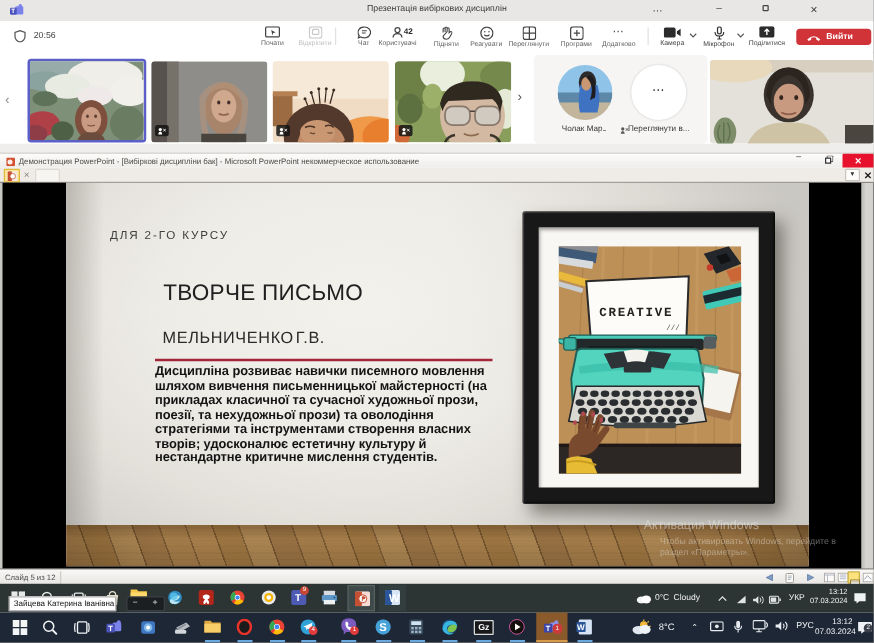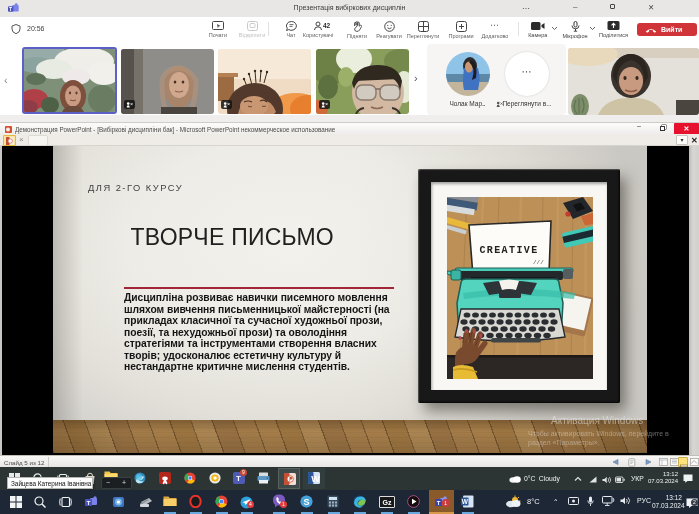--- a/index.html
+++ b/index.html
@@ -320,21 +320,22 @@
     <div class="abs" style="left:0;top:0;width:30px;height:276px;background:linear-gradient(90deg,rgba(95,90,83,0.3),rgba(95,90,83,0));"></div>
 
     <div class="abs" id="wood" style="left:0;top:274px;width:594px;height:33px;background:
       repeating-linear-gradient(0deg, rgba(90,60,25,0.07) 0 1px, rgba(90,60,25,0) 1px 5px),
       repeating-linear-gradient(70deg, rgba(58,36,14,0.42) 0 1.2px, rgba(58,36,14,0) 1.2px 20px),
       repeating-linear-gradient(70deg, #ab8049 0 20px, #a1773f 20px 40px, #b18952 40px 60px, #9c7342 60px 80px, #a87e48 80px 100px),
       #a47a45;"></div>
     <div class="abs" style="left:0;top:274px;width:594px;height:33px;background:linear-gradient(rgba(50,30,10,0.28),rgba(50,30,10,0.02) 35%,rgba(40,24,8,0.16) 100%),linear-gradient(90deg,rgba(40,24,8,0.2),rgba(40,24,8,0) 12%,rgba(40,24,8,0) 82%,rgba(40,24,8,0.22)),linear-gradient(rgba(120,110,100,0.08),rgba(120,110,100,0.08));"></div>
 
     <div class="abs" style="left:35px;top:37px;font-size:9.3px;letter-spacing:1.5px;color:#404040;">ДЛЯ 2-ГО КУРСУ</div>
-    <div class="abs" style="left:77.5px;top:77.5px;font-size:23px;letter-spacing:0.25px;color:#202020;">ТВОРЧЕ ПИСЬМО</div>
+    <div class="abs" style="left:77.5px;top:77.5px;font-size:18px;letter-spacing:0.25px;color:#202020;">ТВОРЧЕ ПИСЬМО</div>
+    <div class="abs" style="left:77px;top:116px;font-size:13px;letter-spacing:0.5px;color:#2b2b2b;">МЕЛЬНИЧЕНКО Г.В.</div>
     <div class="abs" style="left:71px;top:141px;width:270px;height:1.8px;background:#a32638;"></div>
     <div class="abs" id="para" style="left:71px;top:146px;width:280px;font-size:10.3px;line-height:11.5px;color:#141414;font-weight:bold;letter-spacing:-0.05px;white-space:nowrap;">Дисципліна розвиває навички писемного мовлення<br>шляхом вивчення письменницької майстерності (на<br>прикладах класичної та сучасної художньої прози,<br>поезії, та нехудожньої прози) та оволодіння<br>стратегіями та інструментами створення власних<br>творів; удосконалює естетичну культуру й<br>нестандартне критичне мислення студентів.</div>
 
     <div class="abs" id="frame" style="left:365px;top:23px;width:202px;height:234px;background:#181818;border-radius:2px;box-shadow:6px 8px 14px rgba(40,35,28,0.5), inset 1px 1px 1px rgba(255,255,255,0.25), inset -1px -1px 2px rgba(0,0,0,0.8);">
       <div class="abs" style="left:13px;top:13px;width:176px;height:208px;background:#f8f7f4;box-shadow:inset 1px 2px 3px rgba(0,0,0,0.35);"></div>
       <svg class="abs" style="left:29px;top:28px" width="146" height="182" viewBox="0 0 146 182">
         <rect width="146" height="182" fill="#bd9058"></rect>
         <g opacity="0.45" stroke="#9a7040" stroke-width="1" fill="none">
           <path d="M20 0 L12 182 M52 0 L46 182 M96 0 L93 182 M126 0 L124 182"></path>
         </g>
@@ -426,21 +427,21 @@
         <ellipse cx="19.5" cy="134" rx="1.6" ry="2" fill="#b04a50"></ellipse>
         <ellipse cx="27.5" cy="134.5" rx="1.6" ry="2" fill="#b04a50"></ellipse>
         <ellipse cx="34" cy="139" rx="1.5" ry="1.9" fill="#b04a50"></ellipse>
         <ellipse cx="13" cy="141" rx="1.5" ry="1.9" fill="#b04a50"></ellipse>
         <path d="M6 182 L6 170 q8-4 20 0 l5 12 z" fill="#e8bb35"></path>
         <path d="M6 173 q11-3 24 2" stroke="#c79a20" stroke-width="1.5" fill="none"></path>
       </svg>
     </div>
   </div>
 
-  <div class="abs" style="left:515px;top:269px;font-size:10px;color:rgba(240,240,238,0.5);margin-left:36px;">Активация Windows</div>
+  <div class="abs" style="left:515px;top:269px;font-size:10px;color:rgba(240,240,238,0.5);">Активация Windows</div>
   <div class="abs" style="left:528px;top:284px;font-size:7px;color:rgba(240,240,238,0.4);width:145px;line-height:8.5px;">Чтобы активировать Windows, перейдите в раздел «Параметры».</div>
 </div>
 
 <div class="abs" id="status" style="left:0;top:455px;width:699px;height:12px;background:linear-gradient(#f8f7f6,#e9e7e4);border-top:1px solid #c2bfba;">
   <div class="abs" style="left:4px;top:2.5px;font-size:6.2px;color:#4b4b4b;">Слайд 5 из 12</div>
   <div class="abs" style="left:48px;top:1px;width:1px;height:10px;background:#cfccc7;"></div>
   <svg class="abs" style="left:612px;top:3px" width="7" height="6" viewBox="0 0 7 6">
         <path d="M6 0.5 L1 3 L6 5.5z" fill="#7e9cc4" stroke="#5b7a9e" stroke-width="0.6"></path>
       </svg>
   <svg class="abs" style="left:628px;top:1.5px" width="8" height="9" viewBox="0 0 8 9">

